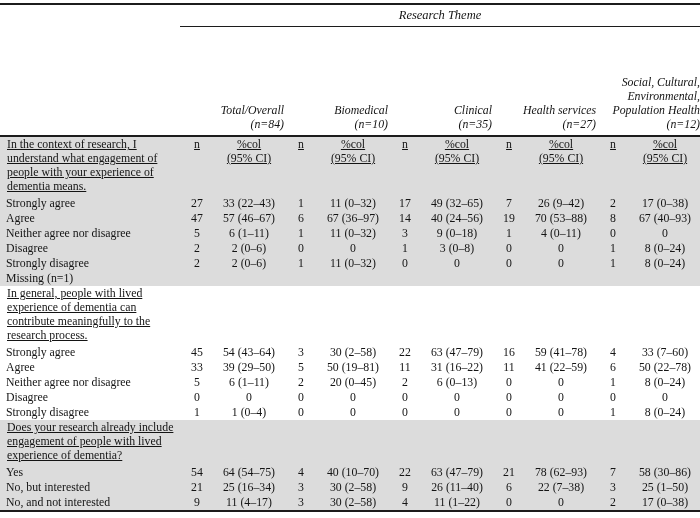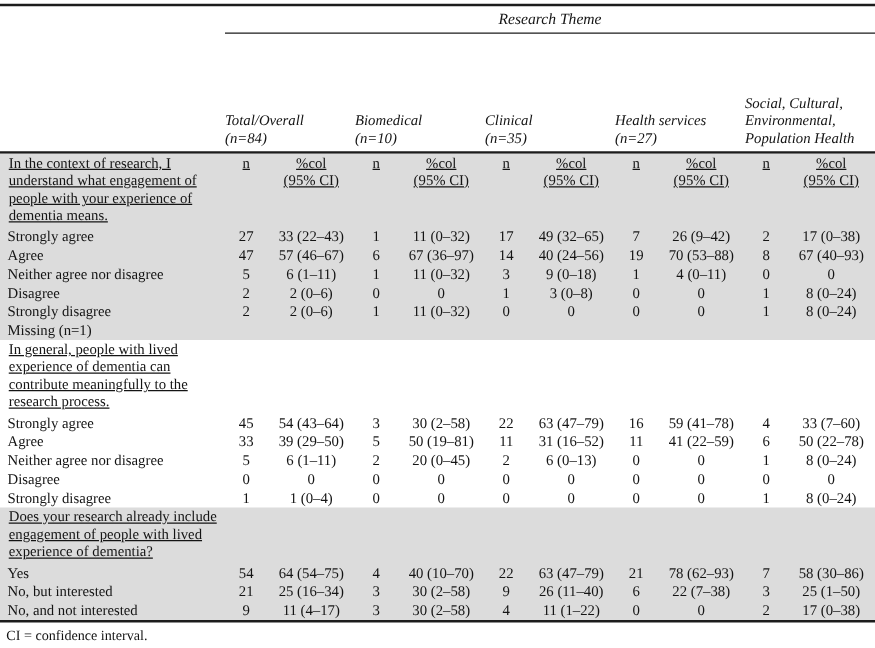--- a/index.html
+++ b/index.html
@@ -13,21 +13,21 @@
   .page { width: 700px; height: 442px; background: #fff; padding-top: 3px; }
   .rule { height: 2px; background: #1c1c1c; }
   .header { display: flex; }
   .qcol-spacer { width: 180px; }
   .header-right { width: 520px; }
   .spanner {
     text-align: center; font-style: italic; font-size: 12.5px;
     padding: 3px 0 3px; border-bottom: 1px solid #1c1c1c;
   }
   .col-heads { display: flex; align-items: flex-end; min-height: 66px; padding-bottom: 4px; }
-  .col-head { width: 104px; text-align: left; font-style: italic; font-size: 11.8px; line-height: 14px; margin-top: 48px; }
+  .col-head { width: 104px; text-align: right; font-style: italic; font-size: 11.8px; line-height: 14px; margin-top: 48px; }
   .block.shaded { background: #dcdcdc; }
   .grid-row { display: grid; grid-template-columns: 180px repeat(5, 34px 70px); }
   .qrow { padding-top: 0; padding-bottom: 3px; text-decoration: underline; }
   .question { font-size: 11.8px; line-height: 14px; padding-left: 7px; }
   .question div { white-space: nowrap; }
   .cell { text-align: center; font-size: 11.8px; }
   .subhead { line-height: 14px; }
   .drow { height: 15px; line-height: 15px; }
   .drow .cell { line-height: 15px; }
   .rlabel { padding-left: 6px; font-size: 11.8px; white-space: nowrap; }
@@ -57,20 +57,21 @@
             <div>(n=35)</div>
           </div>
           <div class="col-head">
             <div>Health services</div>
             <div>(n=27)</div>
           </div>
           <div class="col-head">
             <div>Social, Cultural,</div>
             <div>Environmental,</div>
             <div>Population Health</div>
+            <div>(n=12)</div>
           </div>
         </div>
     </div>
   </div>
 
   <div class="rule"></div>
 
   <div id="sections">
       <div class="block shaded">
         <div class="grid-row qrow">
@@ -207,21 +208,21 @@
           <div class="cell">4</div>
           <div class="cell">33 (7–60)</div>
         </div>
         <div class="grid-row drow">
           <div class="rlabel">Agree</div>
           <div class="cell">33</div>
           <div class="cell">39 (29–50)</div>
           <div class="cell">5</div>
           <div class="cell">50 (19–81)</div>
           <div class="cell">11</div>
-          <div class="cell">31 (16–52)</div>
+          <div class="cell">31 (16–22)</div>
           <div class="cell">11</div>
           <div class="cell">41 (22–59)</div>
           <div class="cell">6</div>
           <div class="cell">50 (22–78)</div>
         </div>
         <div class="grid-row drow">
           <div class="rlabel">Neither agree nor disagree</div>
           <div class="cell">5</div>
           <div class="cell">6 (1–11)</div>
           <div class="cell">2</div>

